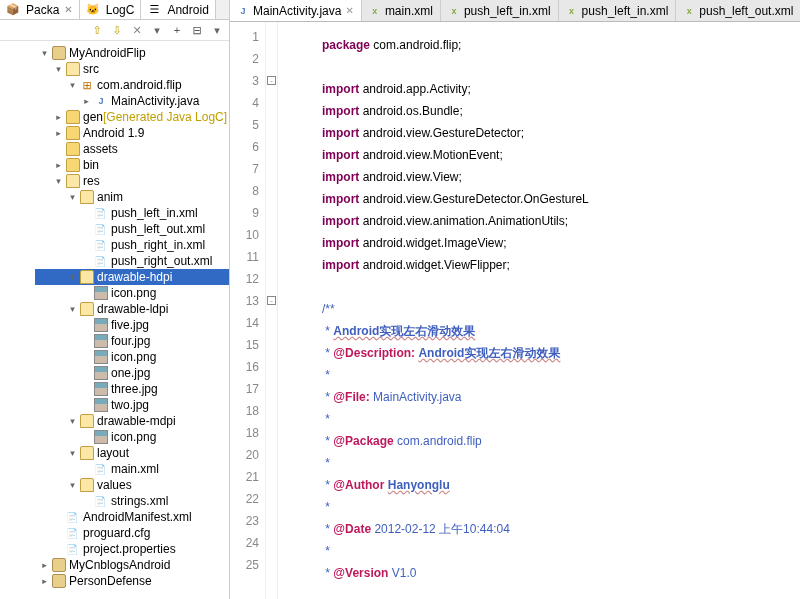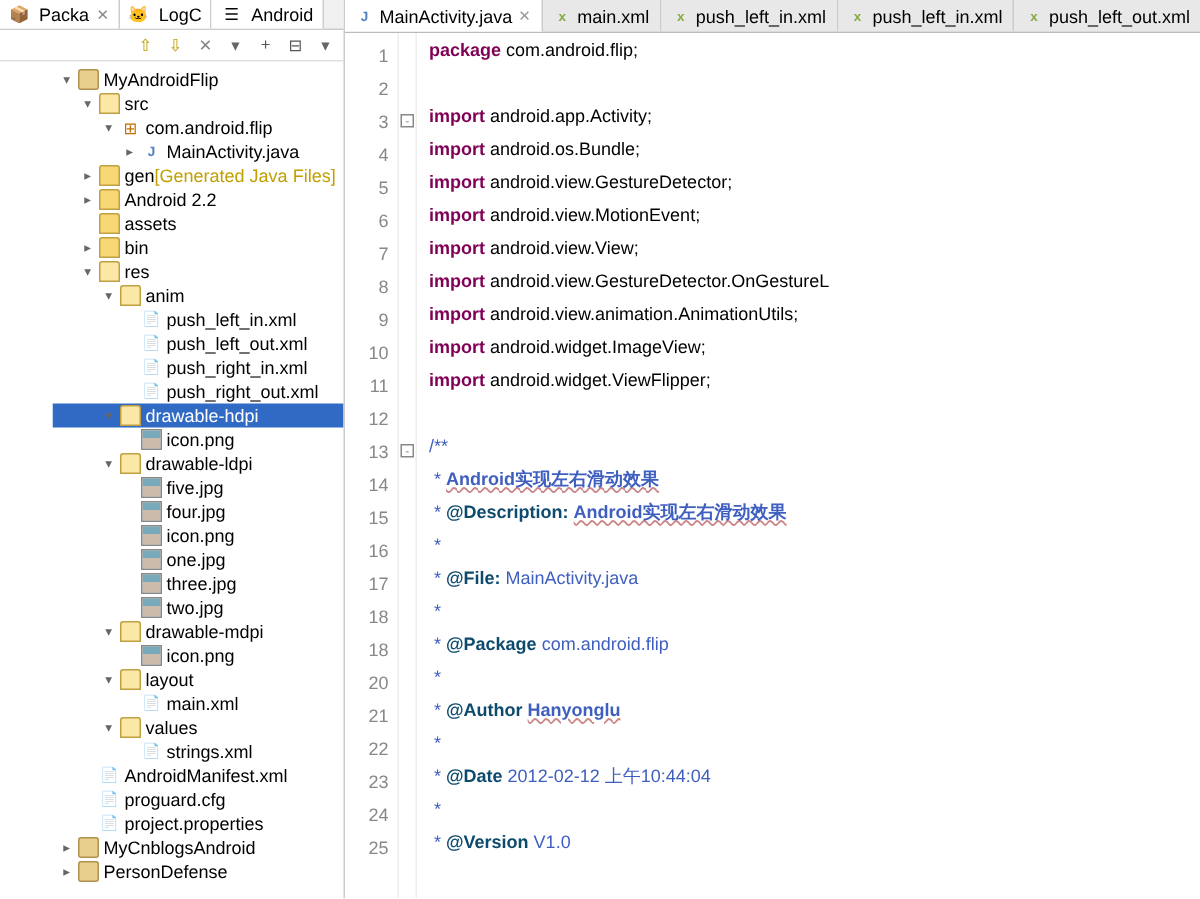--- a/index.html
+++ b/index.html
@@ -47,24 +47,24 @@
 .editor-tab .close-x { color: #999; font-size: 10px; }
 .tab-icon { width: 12px; height: 12px; display: inline-flex; align-items: center; justify-content: center; font-size: 9px; }
 .tab-icon.java::before { content: "J"; color: #5080c0; font-weight: bold; }
 .tab-icon.xml::before { content: "x"; color: #8a4; font-weight: bold; }
 
 .code-area { flex: 1; display: flex; overflow: hidden; background: #fff; }
 .gutter { background: #fff; border-right: 1px solid #eee; text-align: right; padding: 4px 6px 4px 4px; font-family: "Consolas", monospace; font-size: 15px; color: #888; line-height: 22px; user-select: none; min-width: 36px; position: relative; }
 .gutter-line { height: 22px; }
 .fold-col { width: 12px; border-right: 1px solid #eee; position: relative; }
 .fold-box { position: absolute; left: 1px; width: 9px; height: 9px; border: 1px solid #888; background: #fff; font-size: 8px; text-align: center; line-height: 7px; color: #888; cursor: pointer; }
-.code { flex: 1; font-family: "Consolas", monospace; font-size: 15px; line-height: 22px; padding: 0 8px; white-space: pre; overflow: hidden; }
+.code { flex: 1; font-family: "Consolas", monospace; font-size: 15px; line-height: 22px; padding: 12px 8px; white-space: pre; overflow: hidden; margin-left: 36px; }
 .kw { color: #7f0055; font-weight: bold; }
 .comment-doc { color: #3f5fbf; }
-.tag { color: #0c4a6e; font-weight: bold; }
+.tag { color: #be185d; font-weight: bold; }
 .underline { text-decoration: underline wavy #cc8888; font-weight: bold; }
 </style>
 </head>
 <body>
 
 <div class="container">
   <div class="sidebar">
     <div class="view-tabs" id="view-tabs">
         <div class="view-tab">
           <span class="icon">📦</span>
@@ -107,26 +107,26 @@
         </div>
         <div class="tree-item indent-3">
           <span class="caret closed"></span>
           <span class="icon icon-java"></span>
           <span class="tree-label">MainActivity.java</span>
         </div>
         <div class="tree-item indent-1">
           <span class="caret closed"></span>
           <span class="icon icon-folder"></span>
           <span class="tree-label">gen</span>
-          <span class="tree-label gen"> [Generated Java Files]</span>
+          <span class="tree-label gen"> [Generated Java LogC]</span>
         </div>
         <div class="tree-item indent-1">
           <span class="caret closed"></span>
           <span class="icon icon-folder"></span>
-          <span class="tree-label">Android 2.2</span>
+          <span class="tree-label">Android 1.9</span>
         </div>
         <div class="tree-item indent-1">
           <span class="caret none"></span>
           <span class="icon icon-folder"></span>
           <span class="tree-label">assets</span>
         </div>
         <div class="tree-item indent-1">
           <span class="caret closed"></span>
           <span class="icon icon-folder"></span>
           <span class="tree-label">bin</span>

